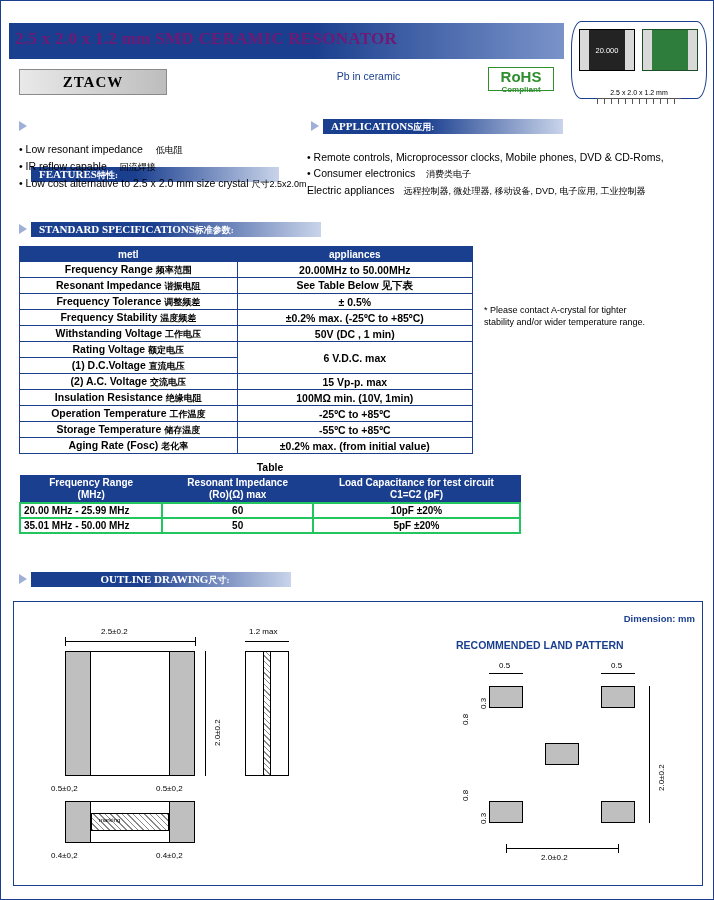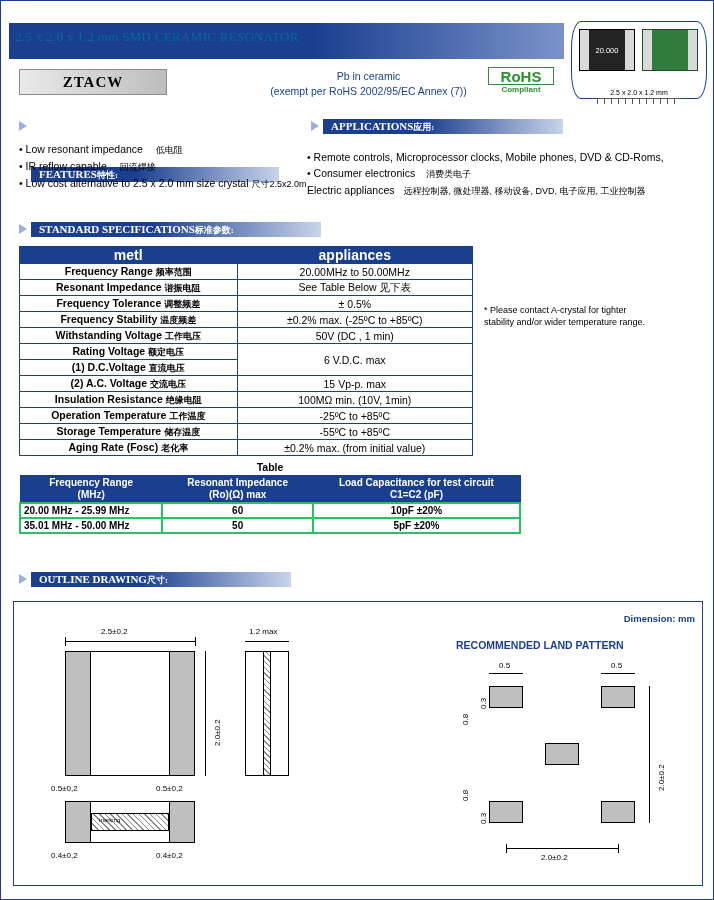--- a/index.html
+++ b/index.html
@@ -24,24 +24,24 @@
   
   .header-band {
     position: absolute;
     left: 8px; top: 22px;
     width: 555px; height: 36px;
     background: linear-gradient(to right, #1b3f8f 0%, #1b3f8f 55%, #7a93c9 100%);
   }
   .header-title {
     position: absolute;
     left: 14px; top: 28px;
-    color: #0369a1;
+    color: #701a75;
     font-family: "Liberation Serif", serif;
-    font-weight: normal;
-    font-size: 13px;
+    font-weight: bold;
+    font-size: 17px;
     letter-spacing: .3px;
   }
   .part-box {
     position: absolute;
     left: 18px; top: 68px;
     width: 148px; height: 26px;
     background: linear-gradient(to right, #e9e9e9, #bdbdbd);
     border: 1px solid #8a8a8a;
     display: flex; align-items: center; justify-content: center;
   }
@@ -56,21 +56,21 @@
     left: 255px; top: 68px;
     width: 225px;
     text-align: center;
     color: #1b3f8f;
     font-size: 10.5px;
     line-height: 15px;
   }
   .rohs-box {
     position: absolute;
     left: 487px; top: 66px;
-    width: 66px; height: 18px;
+    width: 66px; height: 24px;
     border: 1px solid #2f8f2f;
     background: #ffffff;
     text-align: center;
   }
   .rohs-box .big {
     color: #2f8f2f;
     font-weight: bold;
     font-size: 15px;
     line-height: 17px;
     display: block;
@@ -184,26 +184,26 @@
   }
   .spec td, .spec th {
     border: 1px solid #1b3f8f;
     text-align: center;
     height: 16px;
     padding: 0 3px;
   }
   .spec th {
     background: #1b3f8f;
     color: #fff;
-    font-size: 14px;
+    font-size: 10px;
     height: 15px;
   }
   .spec td.lab { font-weight: bold; }
   .spec td .cn { font-weight: bold; font-size: 9px; }
-  .spec td.val { font-weight: normal; margin-left: 18px; }
+  .spec td.val { font-weight: bold; margin-left: 18px; }
 
   .note {
     position: absolute;
     left: 483px; top: 303px;
     width: 215px;
     font-size: 9px;
     line-height: 12px;
     color: #000;
   }
 
@@ -285,21 +285,20 @@
 
   <div class="header-band"></div>
   <div class="header-title">2.5 x 2.0 x 1.2 mm SMD CERAMIC RESONATOR</div>
 
   <div class="part-box">
     <span>ZTACW</span>
   </div>
 
   <div class="pb-text">
     <div>Pb in ceramic</div>
-    <div>(exempt per RoHS 2002/95/EC Annex (7))</div>
   </div>
 
   <div class="rohs-box">
     <span class="big">RoHS</span>
     <span class="small">Compliant</span>
   </div>
 
   <div class="photo-frame"></div>
   <div class="chip-a">
     <span>20.000</span>
@@ -457,21 +456,21 @@
     </tr>
     <tr>
       <td class="first">35.01 MHz - 50.00 MHz</td>
       <td>50</td>
       <td>5pF ±20%</td>
     </tr>
   </tbody>
     </table>
 
   <div class="tri" style="left:18px; top:573px;"></div>
-  <div class="sec" style="left:30px; top:571px; width:260px;">
+  <div class="sec" style="left:30px; top:571px; width:260px;text-align:center;">
     <span>OUTLINE DRAWING</span><span class="cn">尺寸:</span>
   </div>
 
   <div class="draw-box"></div>
   <div class="dim-label">Dimension: mm</div>
   <div class="land-title">RECOMMENDED LAND PATTERN</div>
 
   <div class="rect white" style="left:64px; top:650px; width:130px; height:125px;"></div>
   <div class="rect gray" style="left:64px; top:650px; width:26px; height:125px;"></div>
   <div class="rect gray" style="left:168px; top:650px; width:26px; height:125px;"></div>

